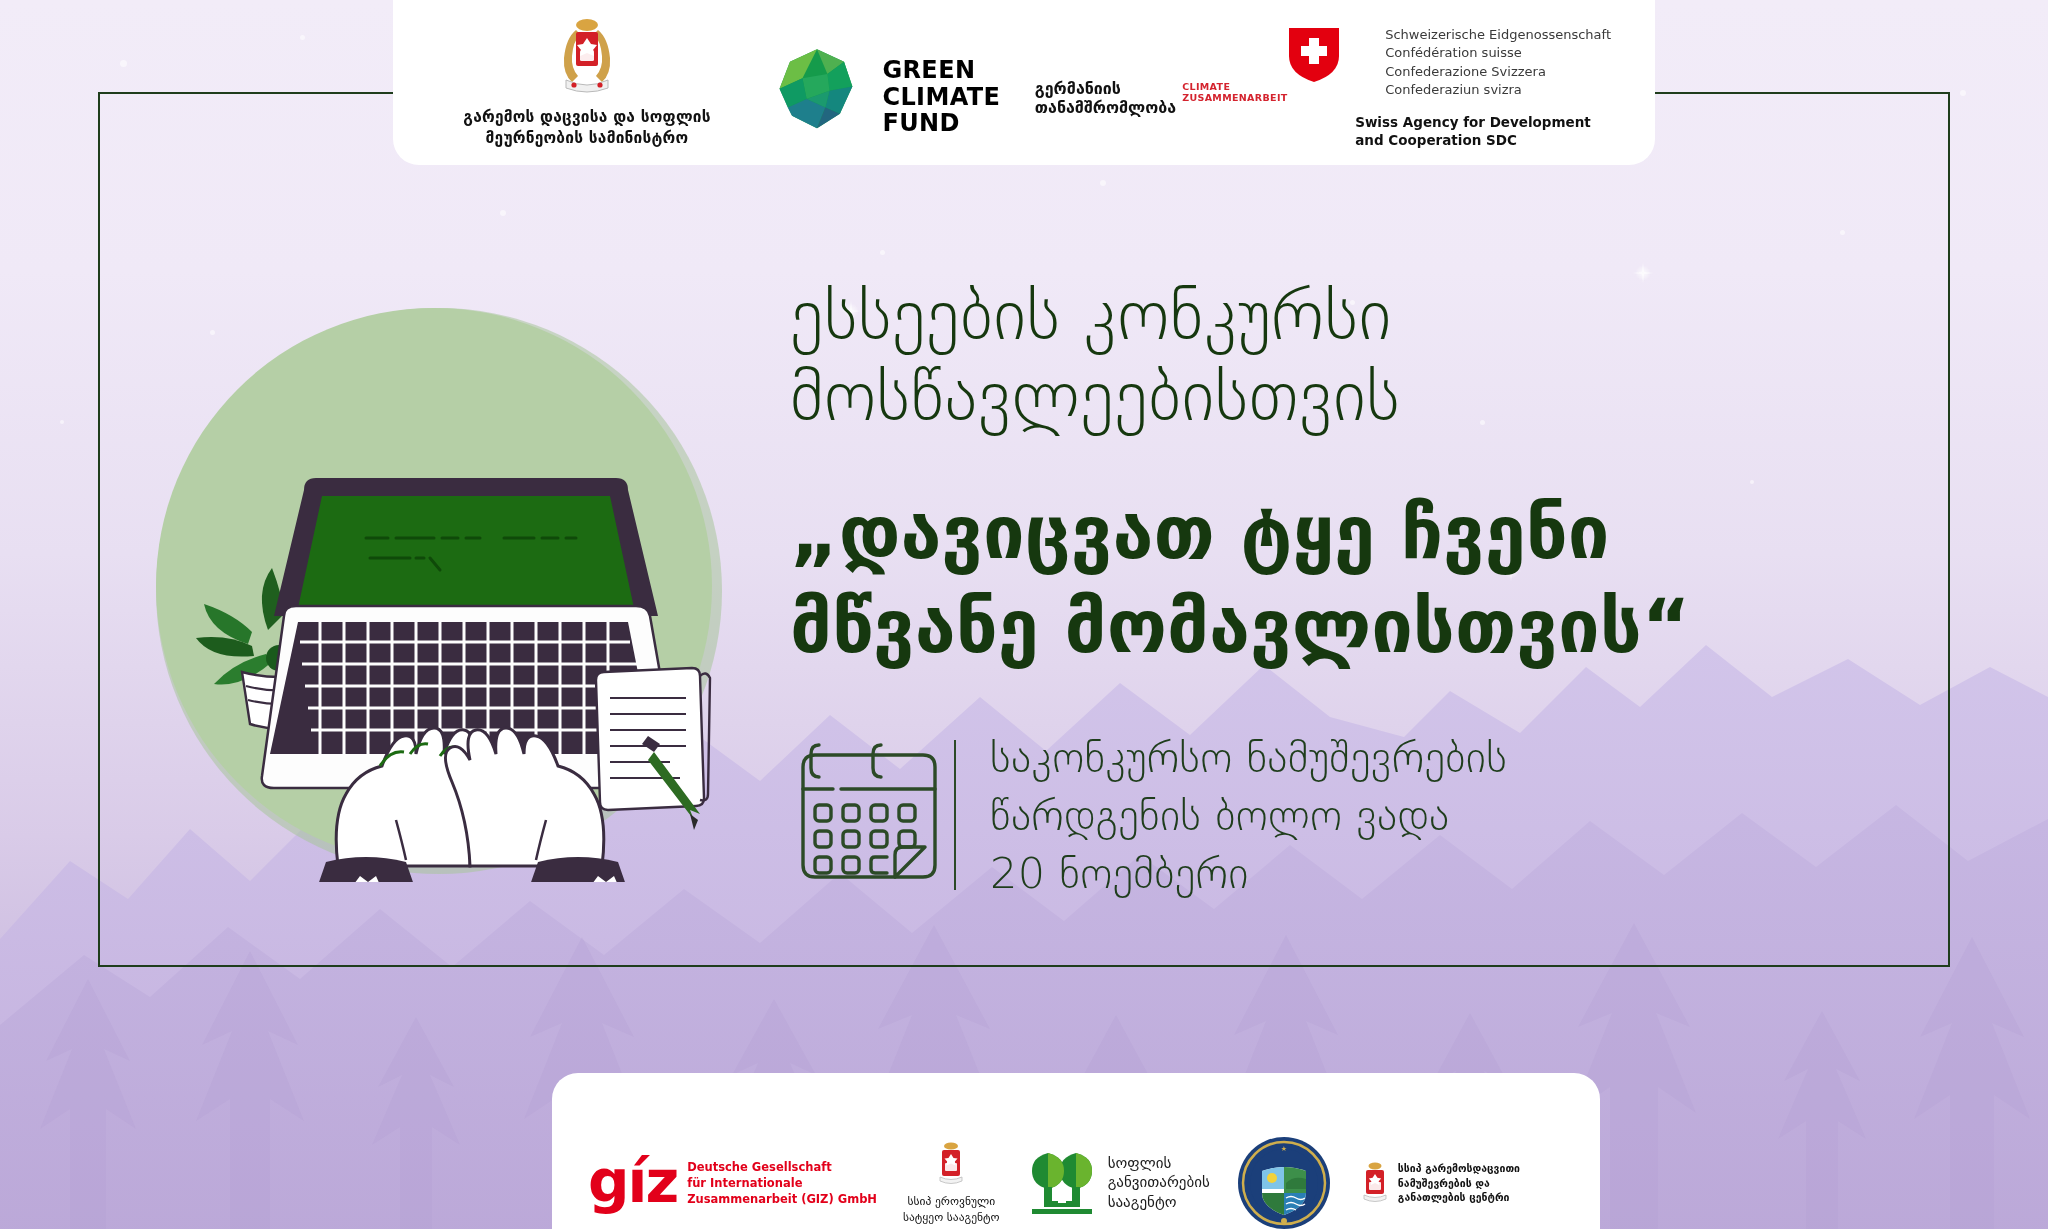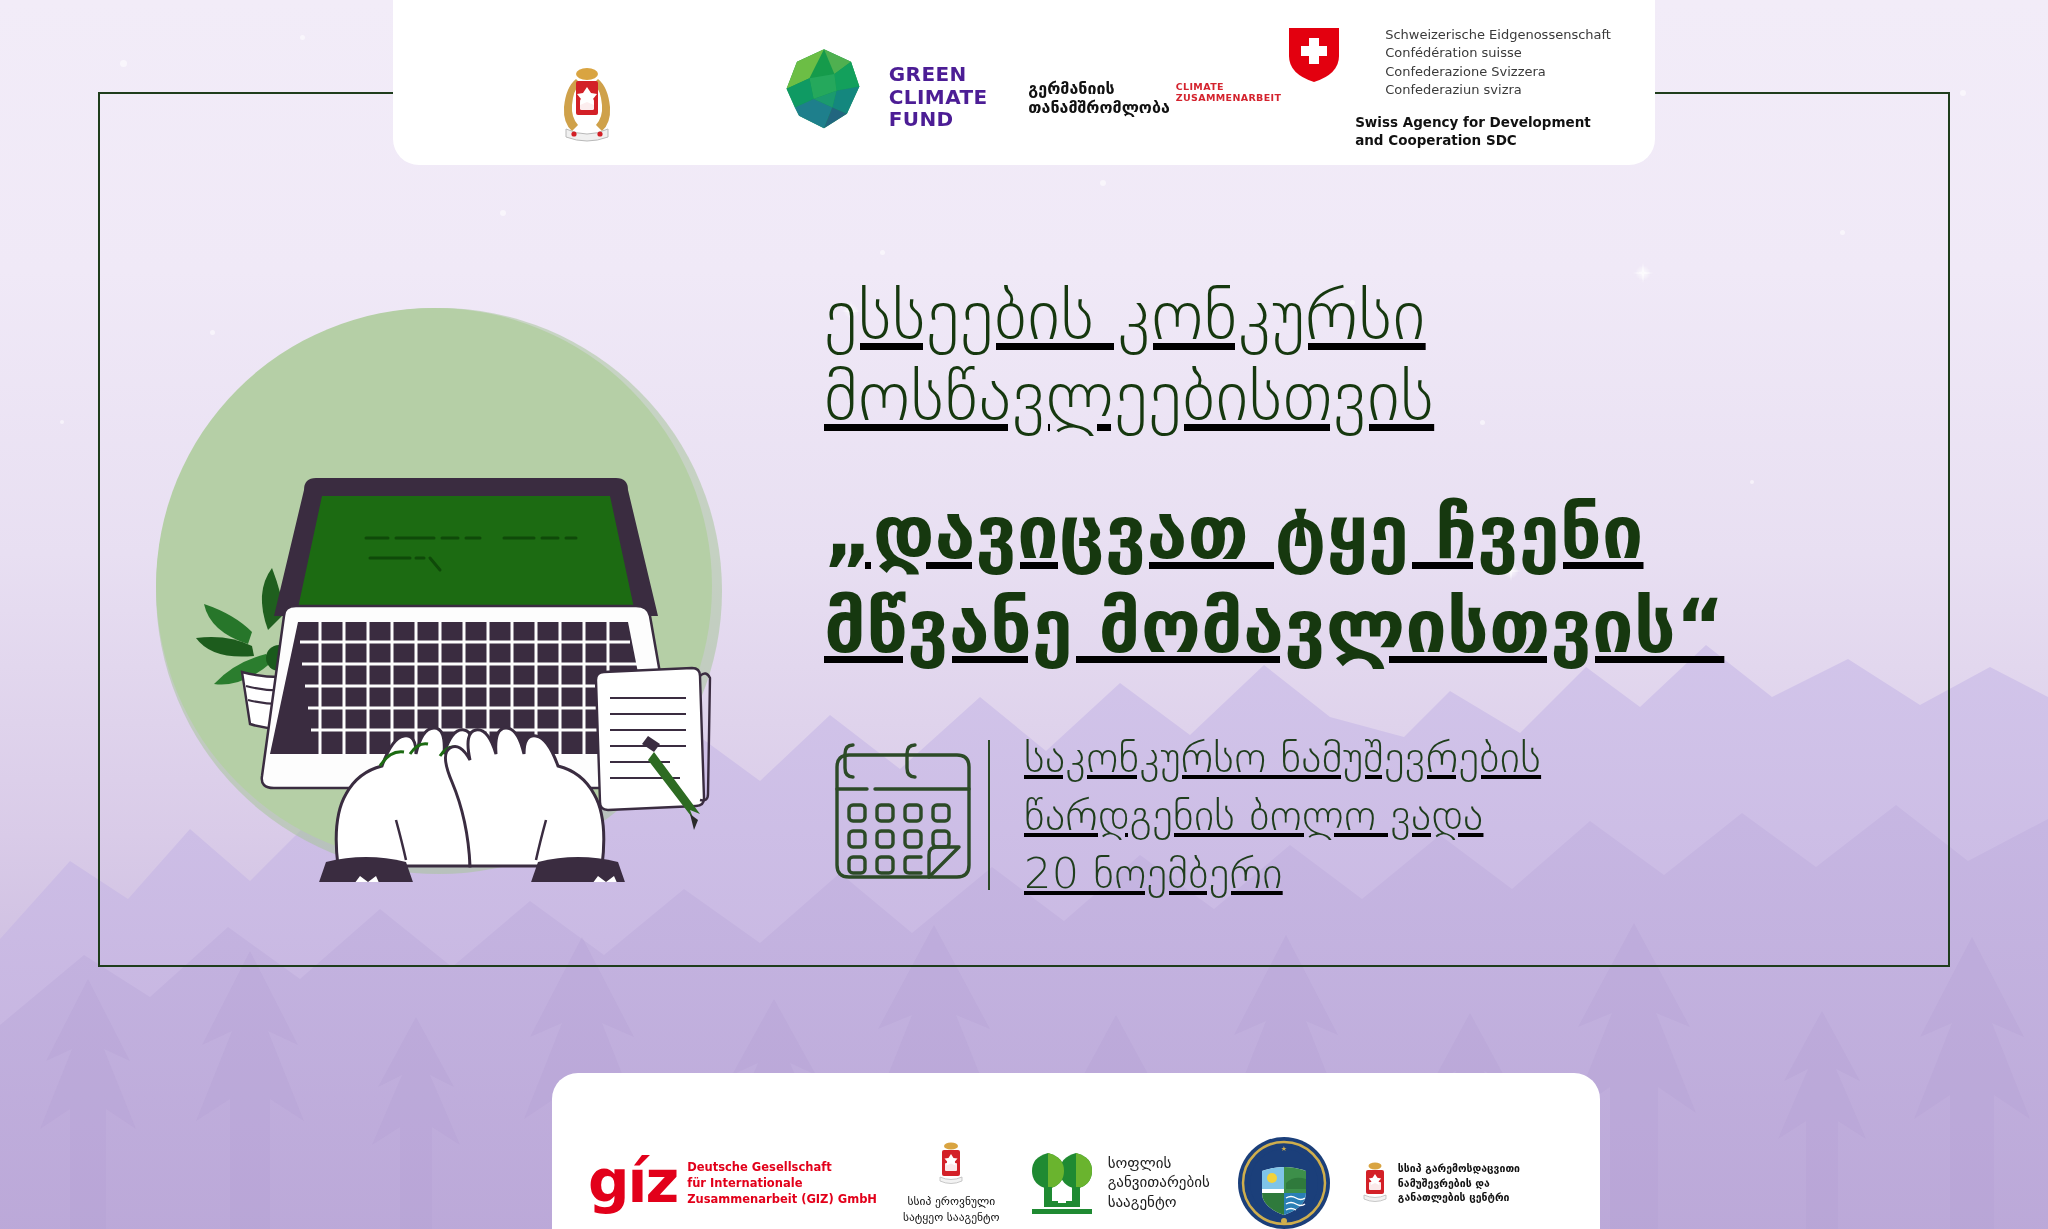--- a/index.html
+++ b/index.html
@@ -54,35 +54,35 @@
     z-index:6;
   }
 
   .moe-logo { display:flex; flex-direction:column; align-items:center; gap:7px; width:300px; }
   .moe-text {
     font-size:15.5px; font-weight:700; color:#111; line-height:1.35;
     text-align:center; letter-spacing:.2px;
   }
 
   .gcf { display:flex; align-items:center; gap:13px; }
-  .gcf-text { font-size:20px; font-weight:700; color:#4c1d95; line-height:1.12; letter-spacing:.4px; }
+  .gcf-text { font-size:24px; font-weight:700; color:#000000; line-height:1.12; letter-spacing:.4px; }
 
   .germ { display:flex; flex-direction:row; align-items:flex-start; gap:6px; width:230px;justify-content:space-between; }
   .germ-geo { font-size:16px; font-weight:700; color:#111; line-height:1.2; }
   .germ-de { font-size:9.5px; font-weight:700; color:#d4232e; letter-spacing:.35px; margin-top:2px; }
 
   .swiss { display:flex; align-items:flex-start; gap:14px; }
   .swiss-lines { font-size:13px; color:#3a3a3a; line-height:1.42;margin-left:30px; }
   .swiss-sdc { font-size:13.5px; font-weight:700; color:#111; line-height:1.35; margin-top:13px; }
 
   
   .illus-wrap { position:absolute; left:148px; top:300px; width:582px; height:582px; z-index:4; }
 
   
-  .content { position:absolute; left:824px; top:275px; width:1180px; z-index:5;text-decoration:underline; }
+  .content { position:absolute; left:790px; top:275px; width:1180px; z-index:5; }
   .title-light {
     font-family:"DejaVu Sans","Liberation Sans",sans-serif;
     font-size:70px; font-weight:300; color:#16380f;
     line-height:1.16; letter-spacing:.5px; white-space:nowrap;
   }
   .title-bold {
     font-family:"DejaVu Sans","Liberation Sans",sans-serif;
     font-size:74px; font-weight:800; color:#16380f;
     line-height:1.18; letter-spacing:0px; white-space:nowrap;
     margin-top:52px;
@@ -193,20 +193,24 @@
         <ellipse cx="35" cy="9" rx="11" ry="6" fill="#d9a441"></ellipse>
         <path d="M24 14 Q14 22 12 42 Q11 58 20 66 L26 60 Q19 52 20 40 Q21 26 28 18 Z" fill="#cfa14a"></path>
         <path d="M46 14 Q56 22 58 42 Q59 58 50 66 L44 60 Q51 52 50 40 Q49 26 42 18 Z" fill="#cfa14a"></path>
         <rect x="24" y="16" width="22" height="34" rx="2" fill="#d32027"></rect>
         <path d="M35 22 l4 6 6 1 -4 5 1 6 -7 -3 -7 3 1 -6 -4 -5 6 -1 z" fill="#fff"></path>
         <rect x="28" y="34" width="14" height="11" rx="1.5" fill="#fff" opacity=".92"></rect>
         <path d="M14 64 Q35 74 56 64 L56 72 Q35 80 14 72 Z" fill="#f0f0f0" stroke="#b9b9b9" stroke-width="1"></path>
         <circle cx="22" cy="69" r="2.6" fill="#d32027"></circle>
         <circle cx="48" cy="69" r="2.6" fill="#d32027"></circle>
       </svg>
+      <div class="moe-text">
+        <div>გარემოს დაცვისა და სოფლის</div>
+        <div>მეურნეობის სამინისტრო</div>
+      </div>
     </div>
 
     <div class="gcf">
       <svg width="104" height="104" viewBox="0 0 100 100">
         <g>
           <path d="M50 4 L76 16 L84 40 L72 66 L50 80 L26 68 L14 42 L24 16 Z" fill="#159b4b"></path>
           <path d="M50 4 L24 16 L14 42 L36 32 Z" fill="#6cbe45"></path>
           <path d="M50 4 L76 16 L60 28 Z" fill="#4fb050"></path>
           <path d="M76 16 L84 40 L62 44 L60 28 Z" fill="#13a05c"></path>
           <path d="M36 32 L60 28 L62 44 L40 52 Z" fill="#25a85c"></path>

